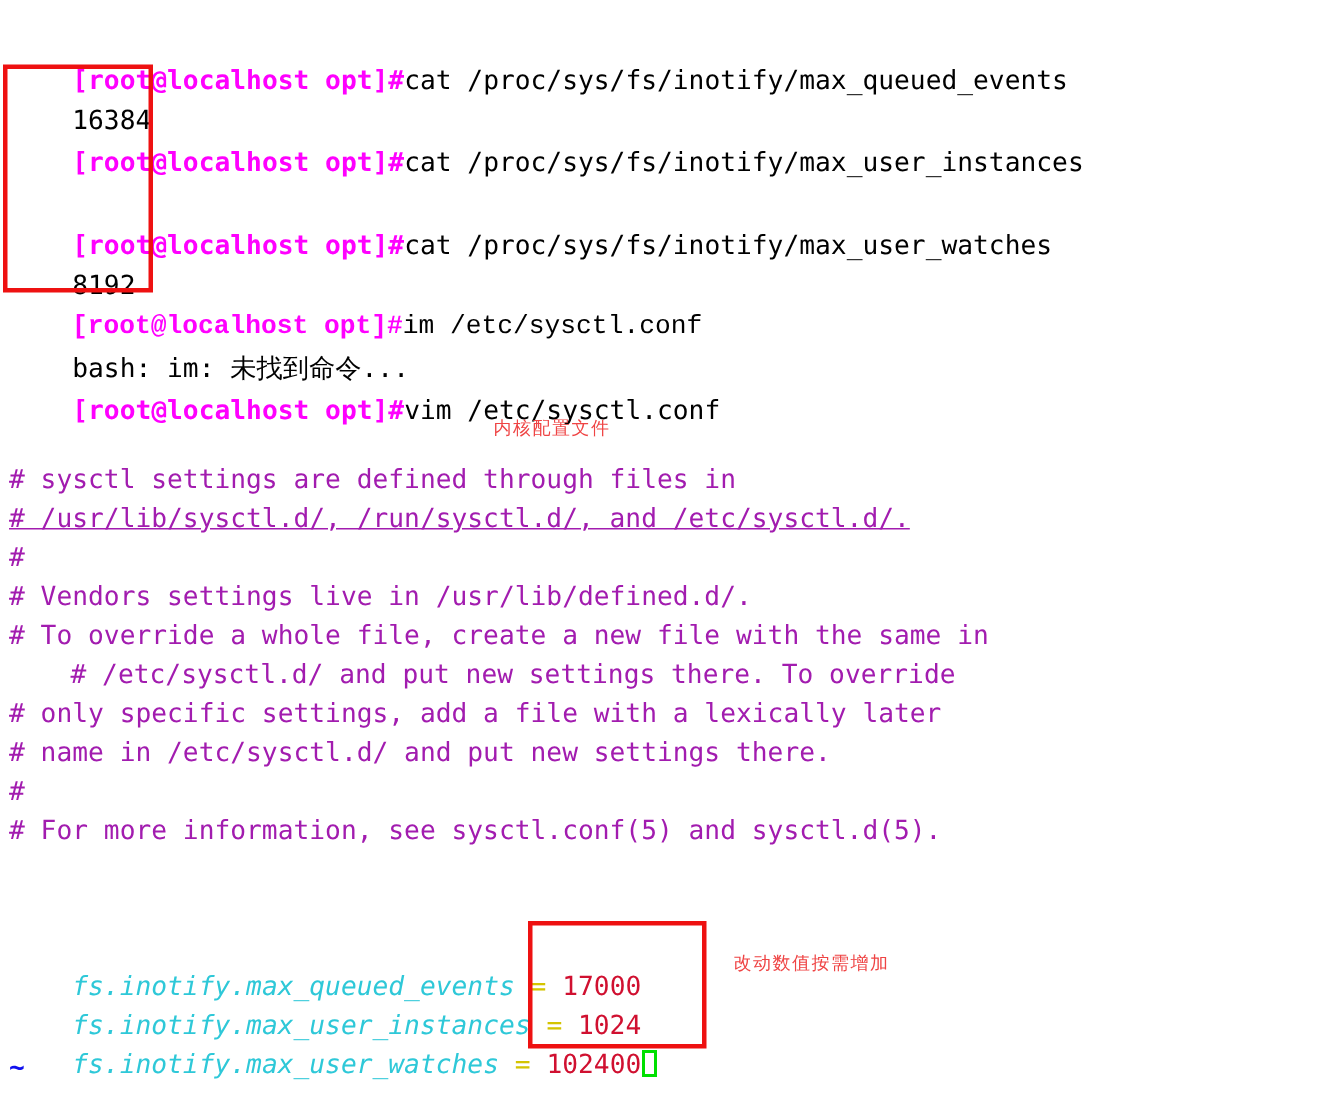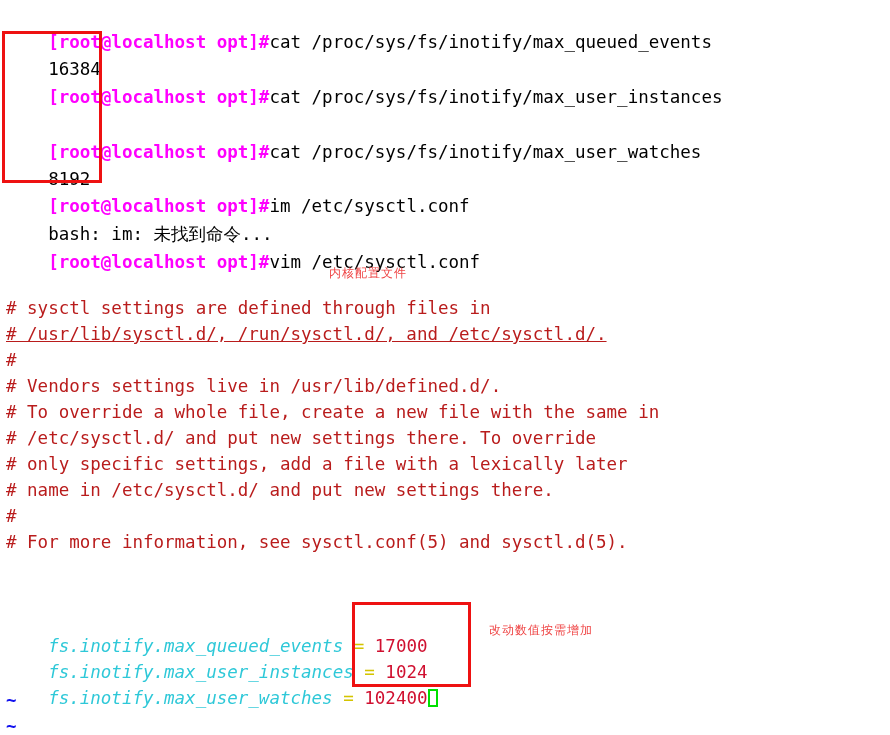--- a/index.html
+++ b/index.html
@@ -11,21 +11,21 @@
     width: 890px;
     height: 735px;
     position: relative;
     overflow: hidden;
     font-family: "DejaVu Sans Mono", "Liberation Mono", monospace;
   }
 
   #terminal {
     position: absolute;
     left: 0;
-    top: 4px;
+    top: 16px;
     width: 890px;
     height: 575px;
     background: #ffffff;
   }
 
   .line {
     position: absolute;
     left: 6px;
     white-space: pre;
     font-family: "DejaVu Sans Mono", "Liberation Mono", monospace;
@@ -36,21 +36,21 @@
   }
 
   .seg { white-space: pre; }
 
   .prompt {
     color: #ff00ff;
     font-weight: bold;
   }
   .cmd { color: #000000; }
   .plain { color: #000000; }
-  .comment { color: #b91c1c; }
+  .comment { color: #a21caf; }
   .tilde { color: #1111ee; font-weight: bold; }
   .key { color: #2ec8d8; font-style: italic; }
   .eq { color: #d4c400; }
   .val { color: #d01030; }
 
   .cursor {
     display: inline-block;
     width: 10px;
     height: 18px;
     border: 2px solid #00e000;
@@ -96,38 +96,38 @@
 
 
   <div class="line" style="top:112px;">
     <span class="seg prompt">[root@localhost opt]#</span><span class="seg cmd">cat /proc/sys/fs/inotify/max_user_watches</span>
   </div>
 
   <div class="line" style="top:139px;">
     <span class="seg plain">8192</span>
   </div>
 
-  <div class="line" style="top:166px;">
+  <div class="line" style="top:166px;font-family:Liberation Mono, monospace;">
     <span class="seg prompt">[root@localhost opt]#</span><span class="seg cmd">im /etc/sysctl.conf</span>
   </div>
 
   <div class="line" style="top:194px; font-family:'DejaVu Sans Mono','Liberation Mono',monospace;">
     <span class="seg plain">bash: im: 未找到命令...</span>
   </div>
 
   <div class="line" style="top:222px;">
     <span class="seg prompt">[root@localhost opt]#</span><span class="seg cmd">vim /etc/sysctl.conf</span>
   </div>
 
   <div class="line comment" style="top:292px;"># sysctl settings are defined through files in</div>
   <div class="line comment" style="top:318px;text-decoration:underline;"># /usr/lib/sysctl.d/, /run/sysctl.d/, and /etc/sysctl.d/.</div>
   <div class="line comment" style="top:344px;">#</div>
   <div class="line comment" style="top:370px;"># Vendors settings live in /usr/lib/defined.d/.</div>
   <div class="line comment" style="top:396px;"># To override a whole file, create a new file with the same in</div>
-  <div class="line comment" style="top:422px;"># /etc/sysctl.d/ and put new settings there. To override</div>
+  <div class="line comment" style="top:422px;margin-left:41px;"># /etc/sysctl.d/ and put new settings there. To override</div>
   <div class="line comment" style="top:448px;"># only specific settings, add a file with a lexically later</div>
   <div class="line comment" style="top:474px;"># name in /etc/sysctl.d/ and put new settings there.</div>
   <div class="line comment" style="top:500px;">#</div>
   <div class="line comment" style="top:526px;"># For more information, see sysctl.conf(5) and sysctl.d(5).</div>
 
   <div class="line" style="top:606px;">
     <span class="seg key">fs.inotify.max_queued_events</span><span class="seg"> </span><span class="seg eq">=</span><span class="seg"> </span><span class="seg val">17000</span>
   </div>
 
   <div class="line" style="top:632px;text-align:center;">

